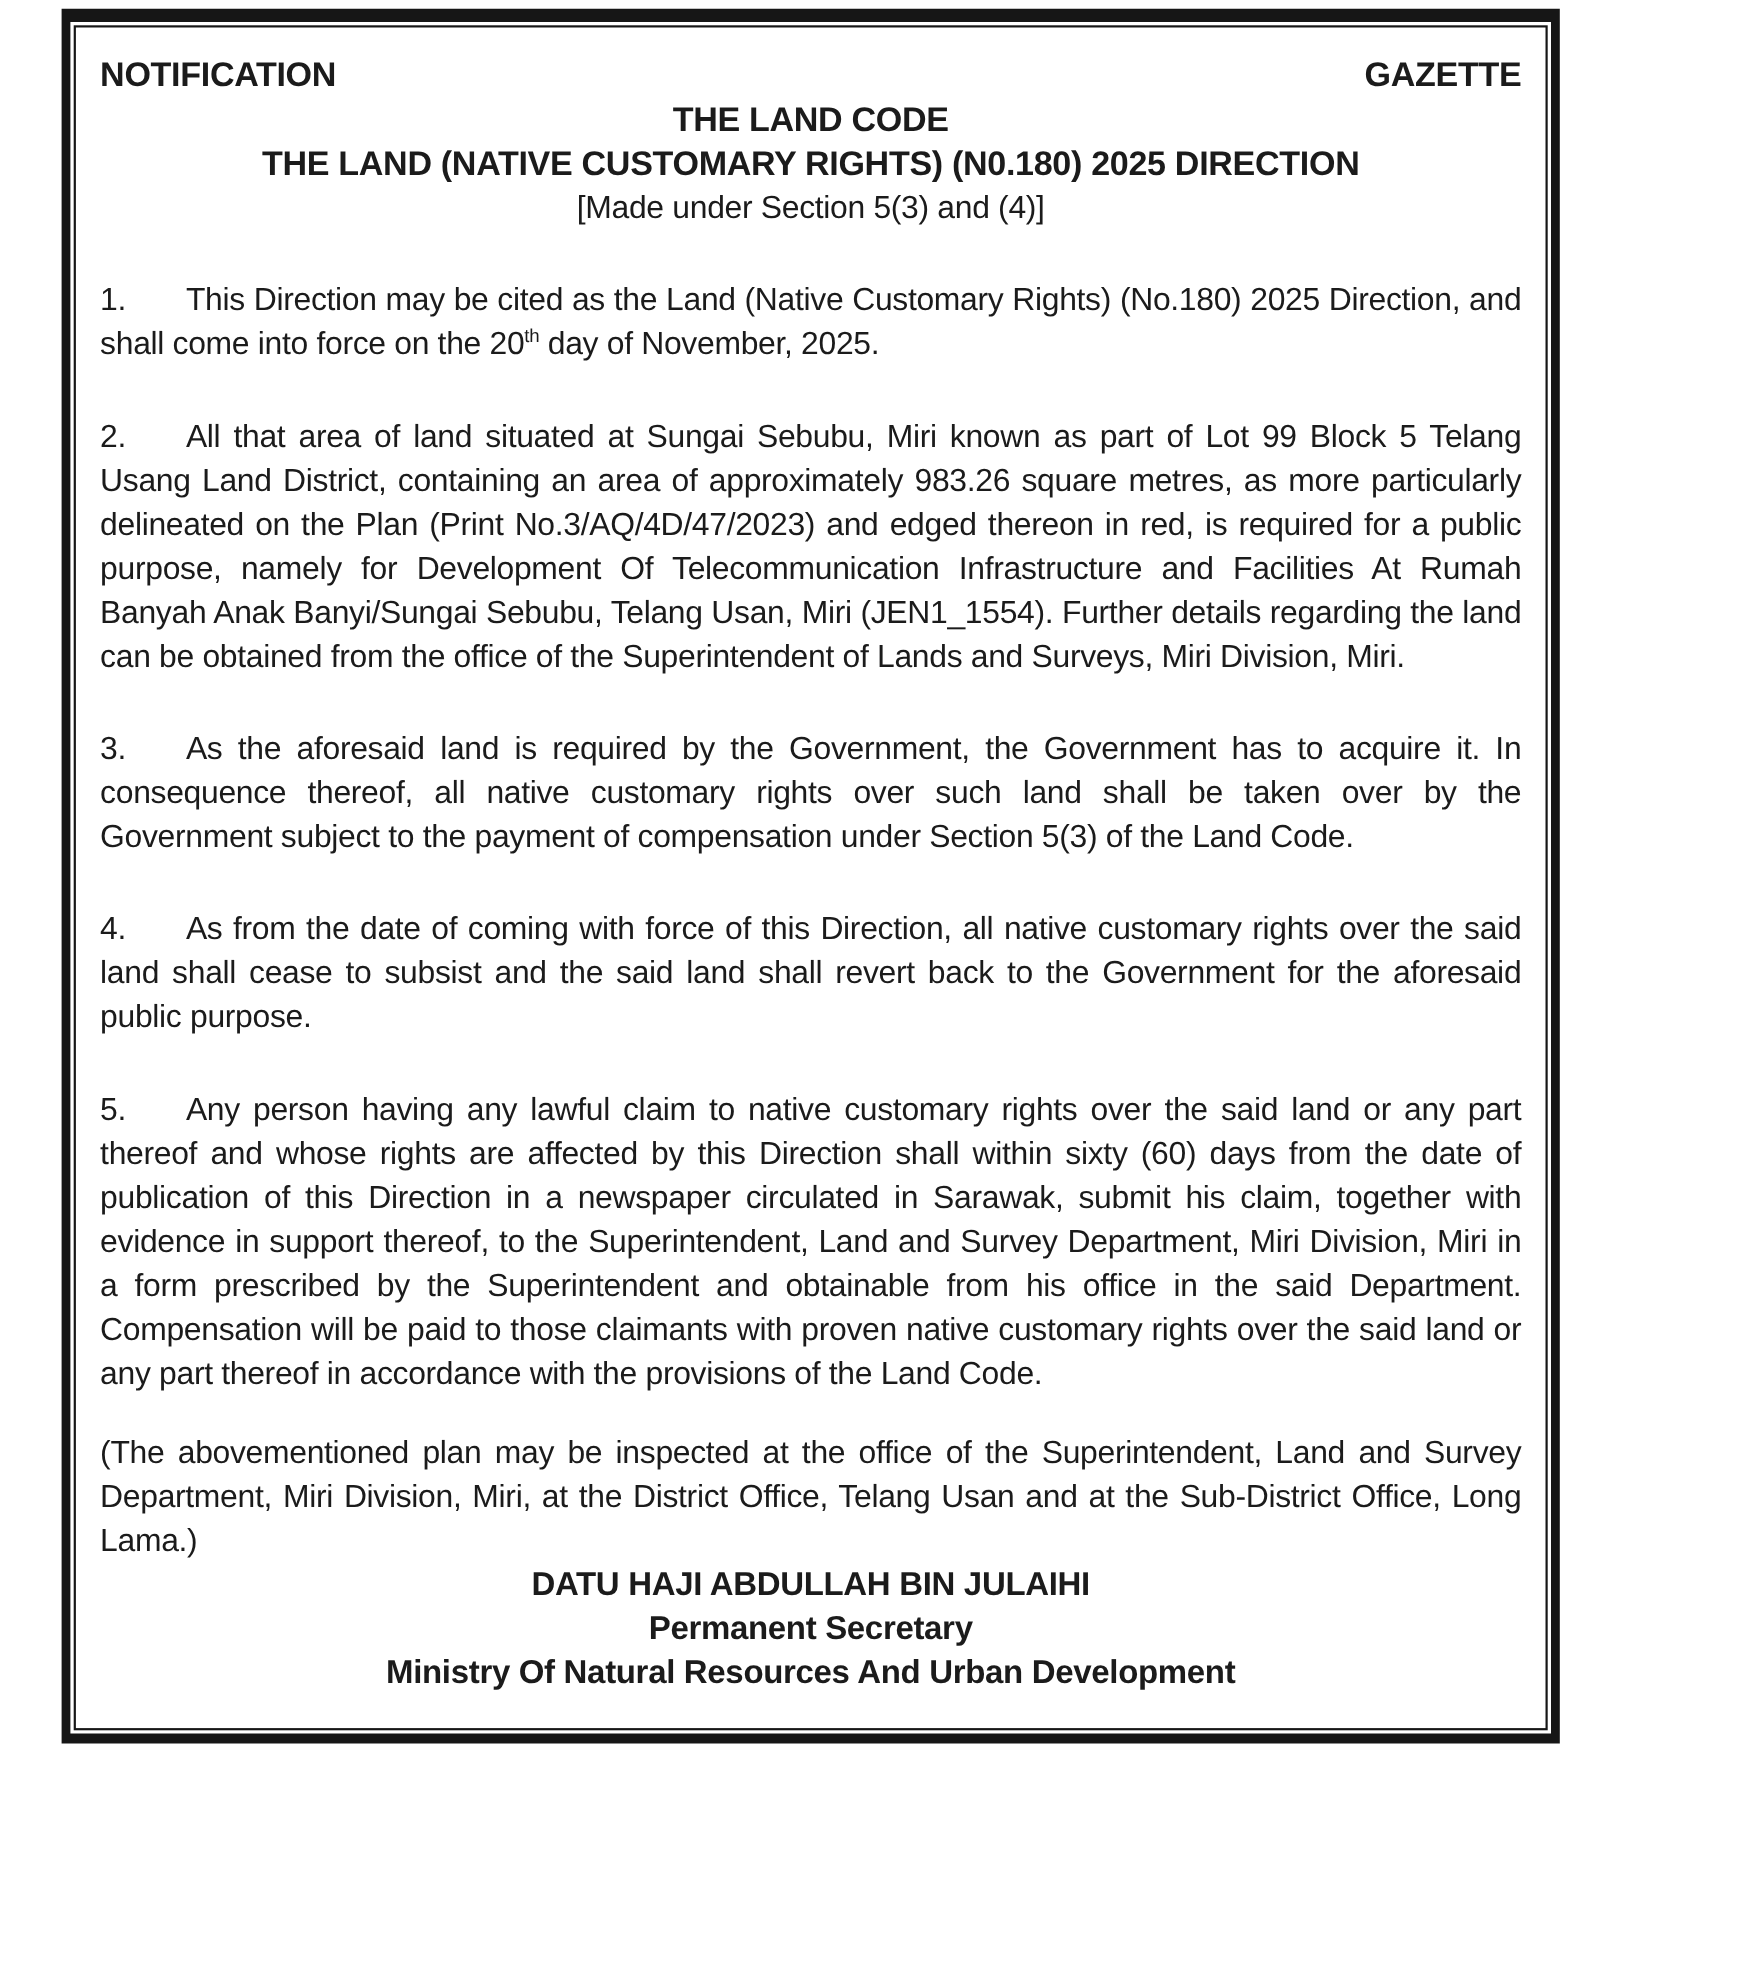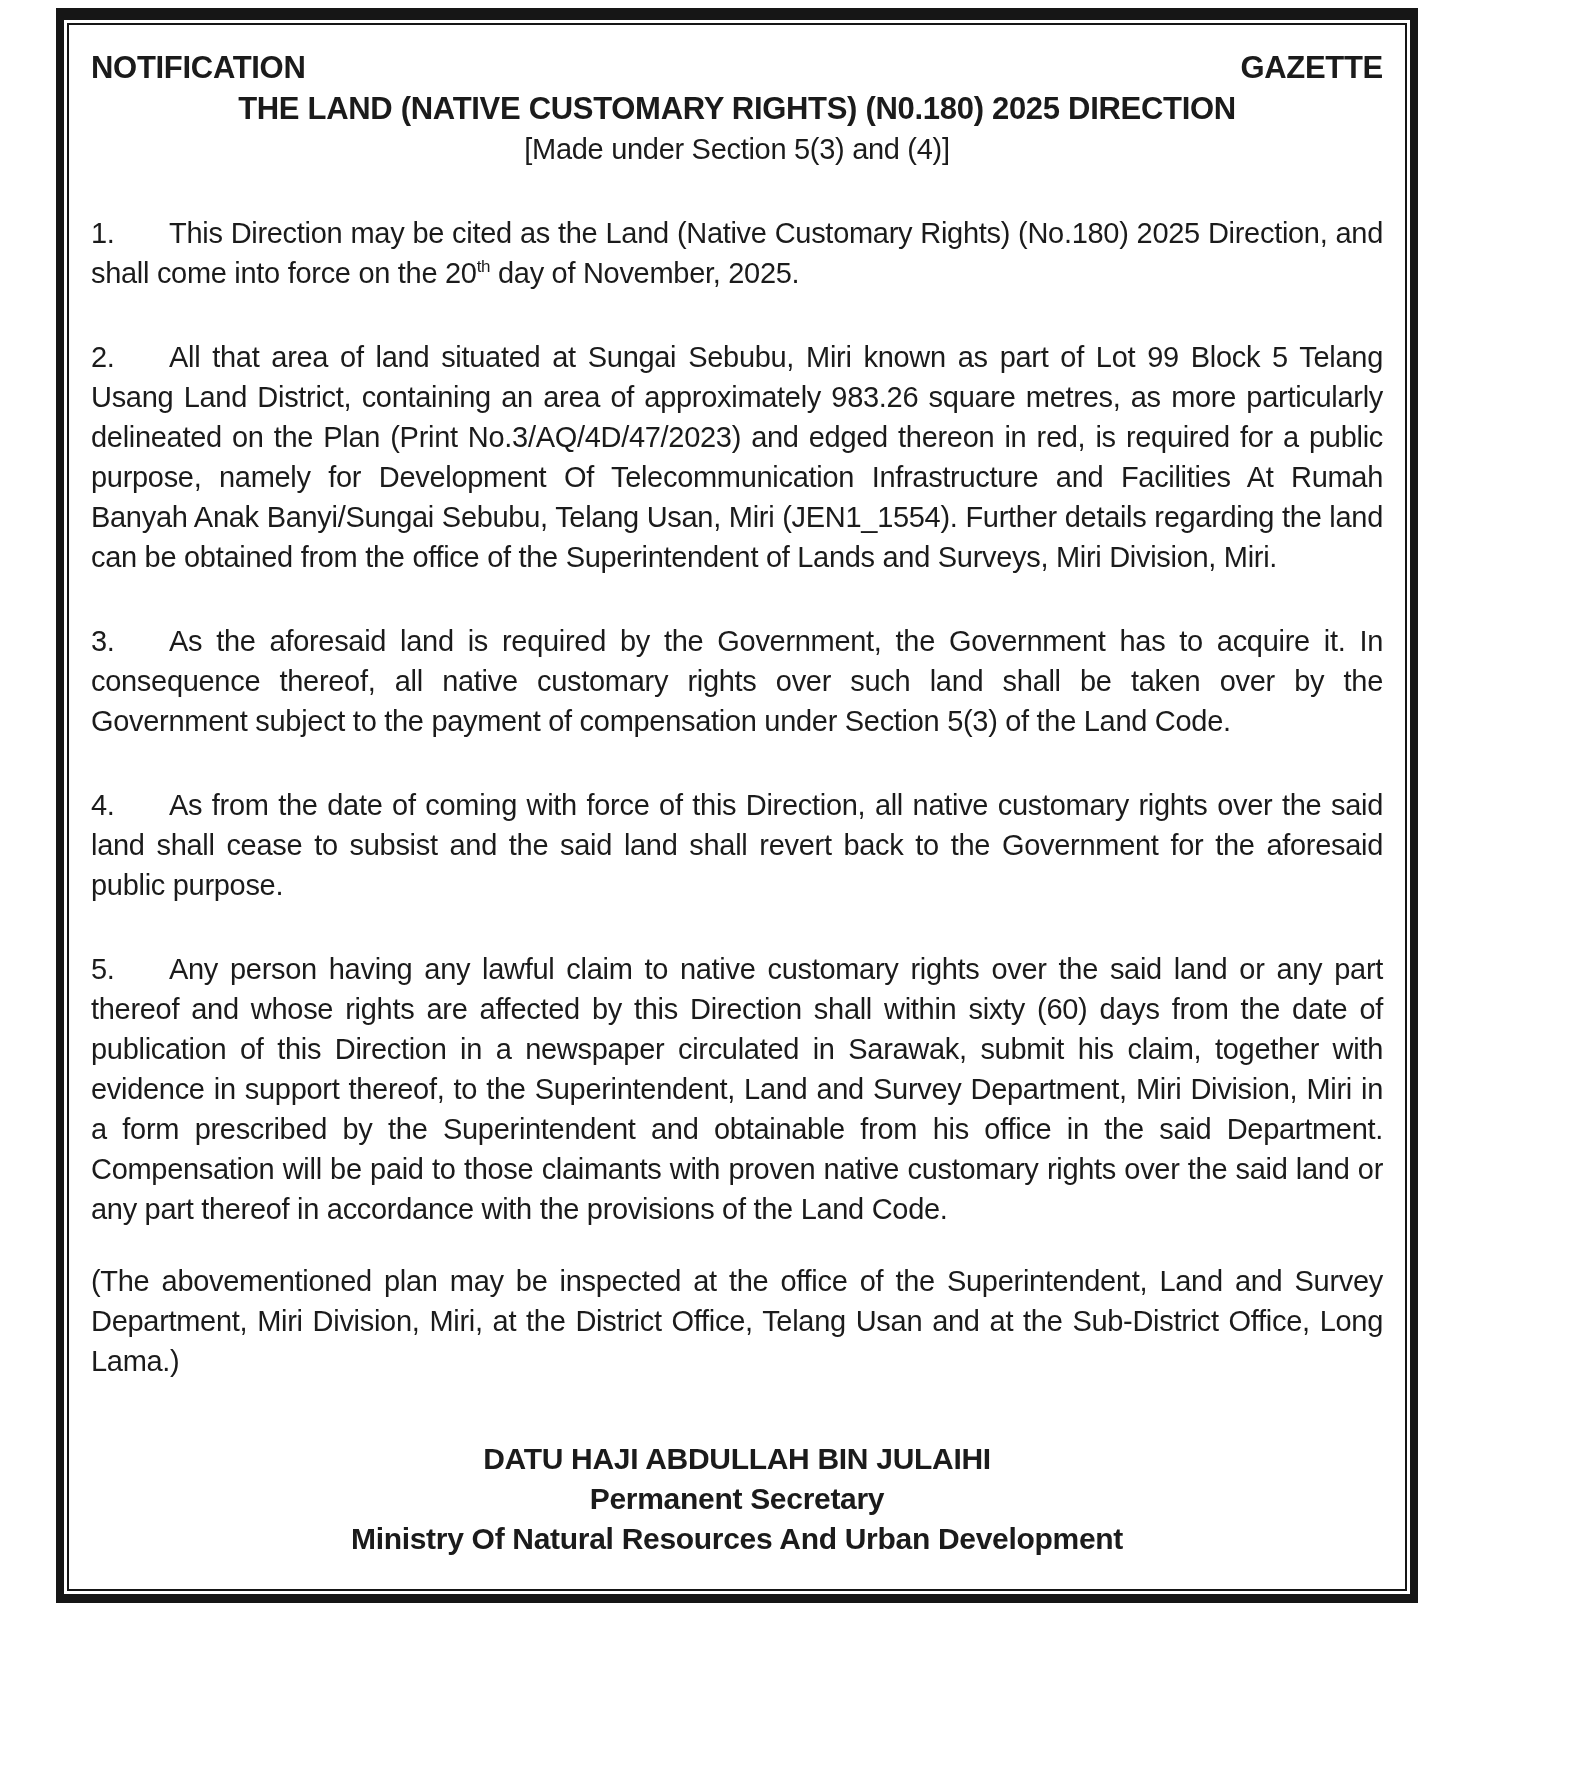--- a/index.html
+++ b/index.html
@@ -74,41 +74,41 @@
   .made-by {
     margin-top: 50px;
     text-align: center;
   }
   sup {
     font-size: 17px;
     line-height: 0;
     vertical-align: super;
   }
   .signature-block {
-    margin-top: 58px;
     text-align: center;
     font-weight: bold;
     font-size: 30px;
     line-height: 40px;
   }
 </style>
 </head>
 <body>
 
 <div class="page">
   <div class="outer-border">
     <div class="inner-border">
       <div class="content">
 
         <div class="header-row">
           <span>NOTIFICATION</span>
           <span>GAZETTE</span>
         </div>
 
         <div class="title-block">
+          <div class="title-main">THE LAND CODE</div>
           <div class="title-sub">THE LAND (NATIVE CUSTOMARY RIGHTS) (N0.180) 2025 DIRECTION</div>
           <div class="title-made-under">[Made under Section 5(3) and (4)]</div>
         </div>
 
 
         <p class="numbered"><span class="num">1.</span><span>This Direction may be cited as the Land (Native Customary Rights) (No.180) 2025 Direction, and shall come into force on the 20</span><sup>th</sup><span> day of November, 2025.</span></p>
 
         <p class="numbered"><span class="num">2.</span><span>All that area of land situated at Sungai Sebubu, Miri known as part of Lot 99 Block 5 Telang Usang Land District, containing an area of approximately 983.26 square metres, as more particularly delineated on the Plan (Print No.3/AQ/4D/47/2023) and edged thereon in red, is required for a public purpose, namely for Development Of Telecommunication Infrastructure and Facilities At Rumah Banyah Anak Banyi/Sungai Sebubu, Telang Usan, Miri (JEN1_1554). Further details regarding the land can be obtained from the office of the Superintendent of Lands and Surveys, Miri Division, Miri.</span></p>
 
         <p class="numbered"><span class="num">3.</span><span>As the aforesaid land is required by the Government, the Government has to acquire it. In consequence thereof, all native customary rights over such land shall be taken over by the Government subject to the payment of compensation under Section 5(3) of the Land Code.</span></p>

